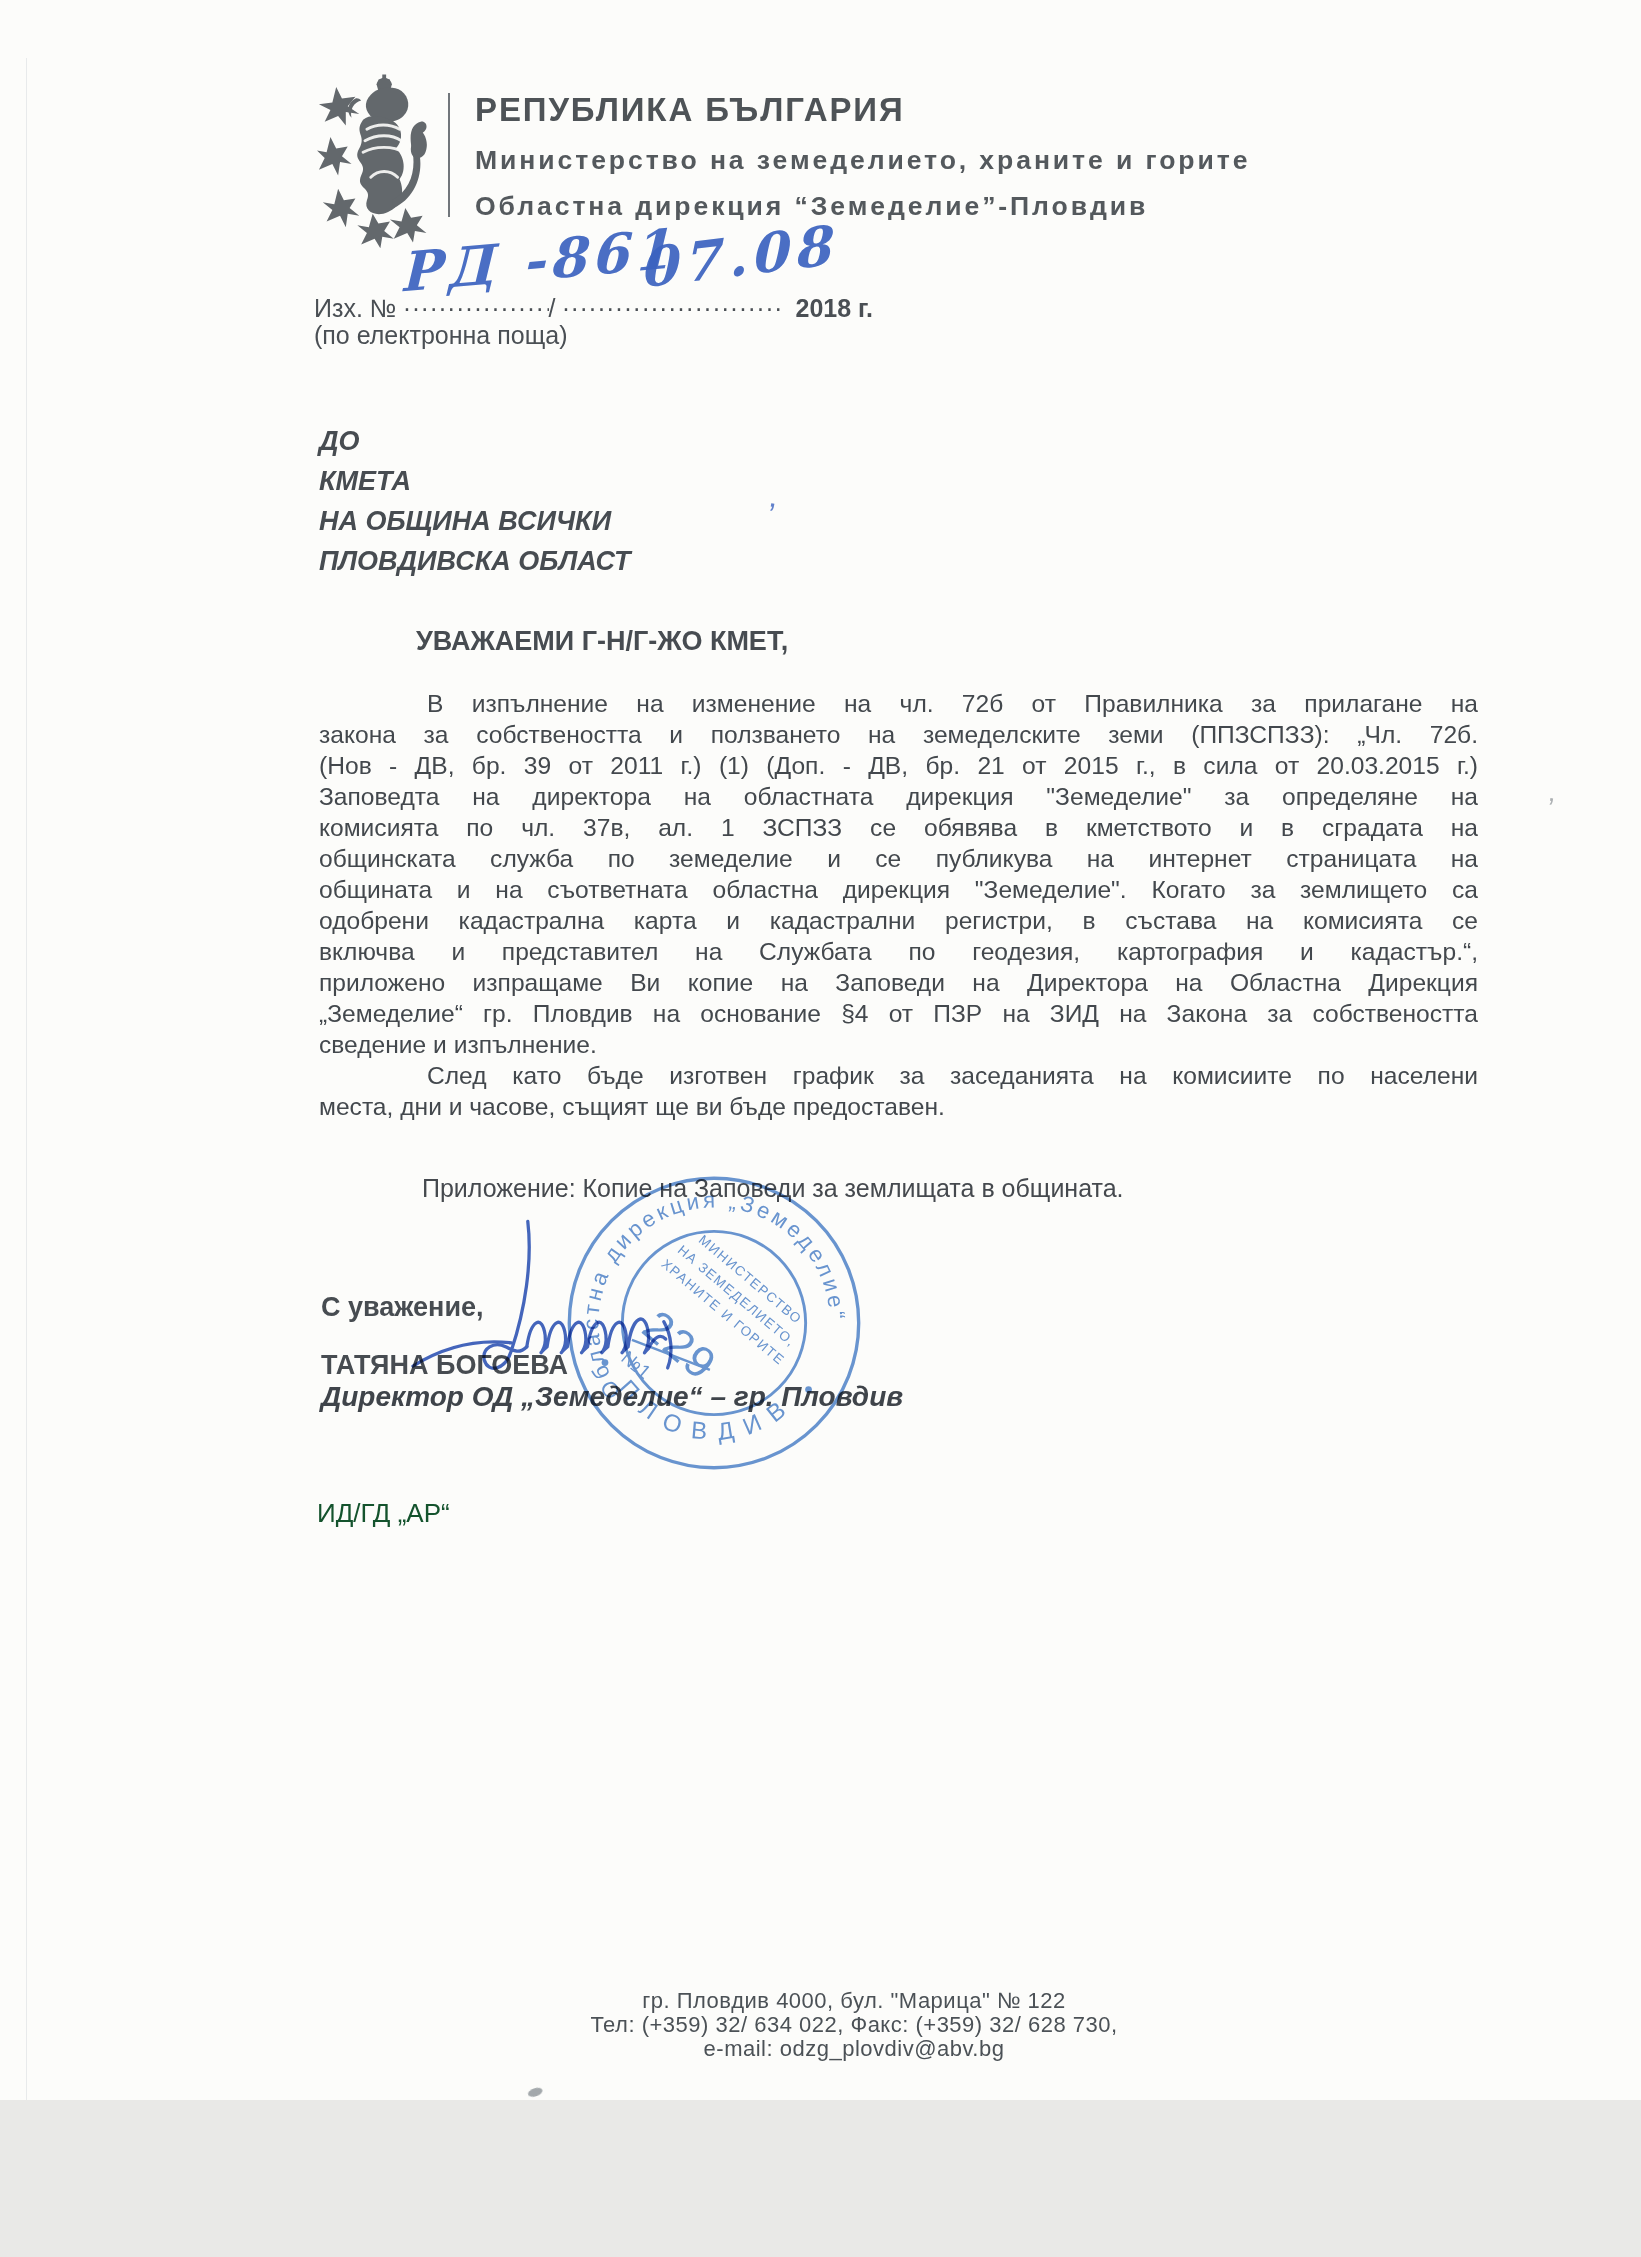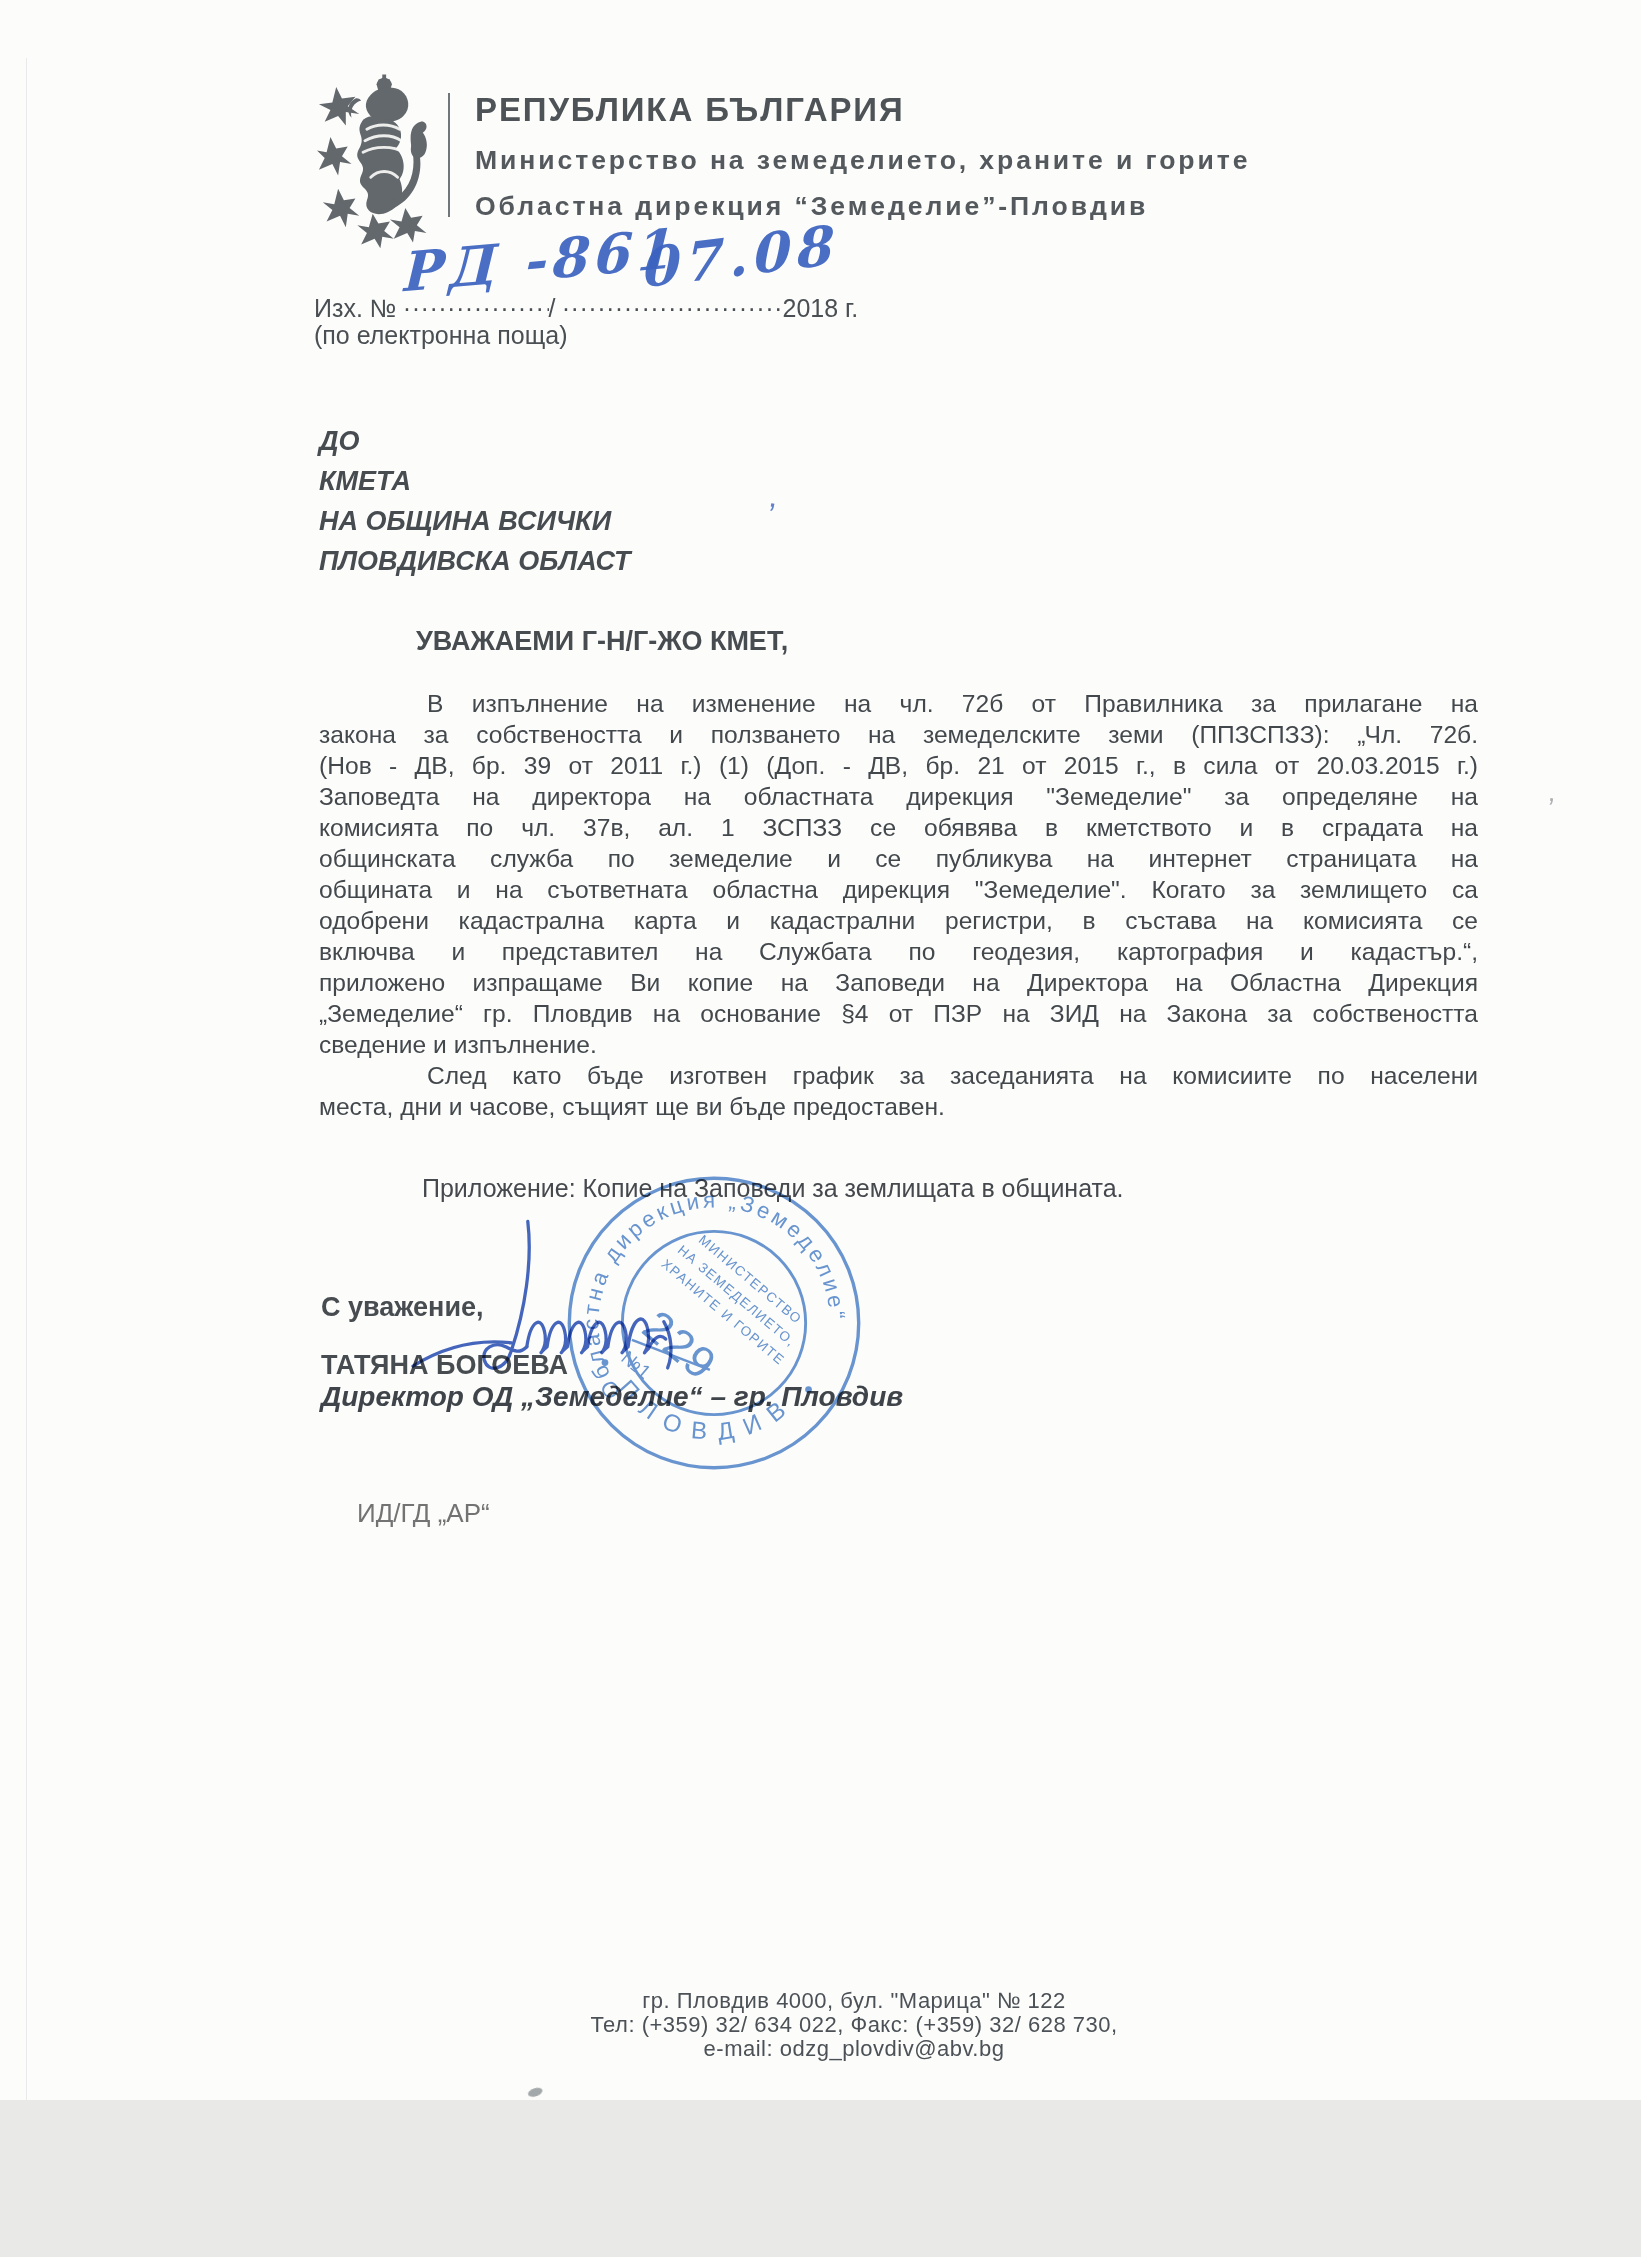--- a/index.html
+++ b/index.html
@@ -12,40 +12,40 @@
   #header-title{left:475px;top:91px;font-size:33px;font-weight:bold;letter-spacing:1.9px;color:#4e5357;}
   .header-sub{left:475px;font-size:26.6px;font-weight:bold;letter-spacing:2.9px;color:#54595d;}
   #header-sub1{top:145px;}
   #header-sub2{top:191px;}
   #header-divider{left:448px;top:93px;width:1.9px;height:124px;background:#71767b;}
   
   #ref-line{left:314px;top:288px;font-size:25px;color:#4a4f54;white-space:nowrap;}
   .dots{display:inline-block;overflow:hidden;white-space:nowrap;vertical-align:baseline;letter-spacing:1.9px;}
   #ref-dots1{width:145px;}
   #ref-dots2{width:218px;}
-  #ref-year{margin-left:2px;}
+  #ref-year{margin-left:15px;font-weight:bold;}
   #delivery-note{left:314px;top:321px;font-size:25px;color:#4a4f54;}
   .hand{position:absolute;color:#3b63c0;font-family:"DejaVu Serif",serif;font-style:italic;
         font-weight:bold;opacity:.92;}
   #hw-number{left:404px;top:228px;font-size:54px;letter-spacing:4.8px;transform:rotate(-5deg) skewX(-8deg);}
   #hw-date{left:643px;top:224px;font-size:54px;letter-spacing:5.8px;transform:rotate(-7deg) skewX(-8deg);}
   
   #recipient{left:319px;top:421px;font-size:27px;font-weight:bold;line-height:40px;color:#474c51;font-style:italic;}
   
   #salutation{left:416px;top:626px;font-size:27px;font-weight:bold;color:#474c51;}
   #body-text{left:319px;top:688px;width:1159px;font-size:24.6px;line-height:31px;color:#43484d;}
   .jline{text-align:justify;text-align-last:justify;height:31px;}
   .lline{text-align:left;height:31px;}
   .ind{padding-left:108px;}
   #attachment-line{left:422px;top:1174px;font-size:25px;color:#45494e;}
   
   #regards{left:321px;top:1292px;font-size:27px;font-weight:bold;color:#474c51;}
   #signer-name{left:321px;top:1350px;font-size:27px;font-weight:bold;color:#474c51;}
   #signer-title{left:321px;top:1381px;font-size:28px;font-weight:bold;font-style:italic;color:#3f444a;}
-  #initials-note{left:317px;top:1498px;font-size:26px;color:#737373;margin-left:40px;}
+  #initials-note{left:317px;top:1498px;font-size:26px;color:#14532d;}
   
   #stamp{left:550px;top:1159px;width:328px;height:328px;mix-blend-mode:multiply;opacity:.85;}
   #signature{left:386px;top:1202px;width:299px;height:193px;mix-blend-mode:multiply;}
   
   #footer{left:323px;top:1989px;width:1062px;text-align:center;font-size:22px;line-height:24px;
           letter-spacing:0.5px;color:#4b5156;}
   
   .artifact{position:absolute;pointer-events:none;}
   #tick-blue{left:767px;top:496px;font-size:33px;color:#3b63c0;opacity:.8;transform:rotate(10deg);}
   #tick-gray{left:1547px;top:792px;font-size:29px;color:#8d9296;opacity:.7;transform:rotate(8deg);}

